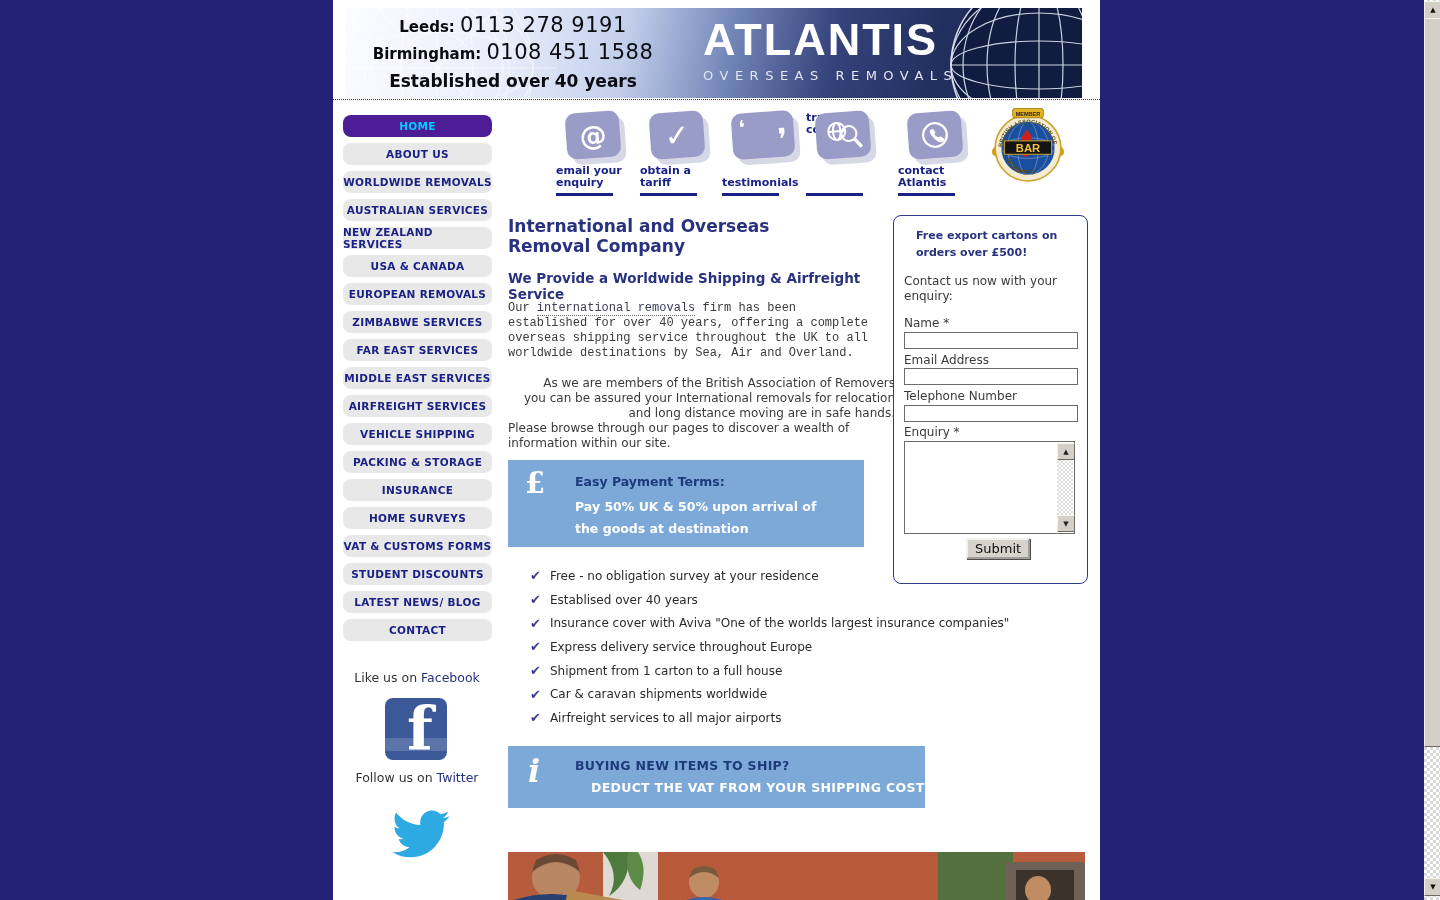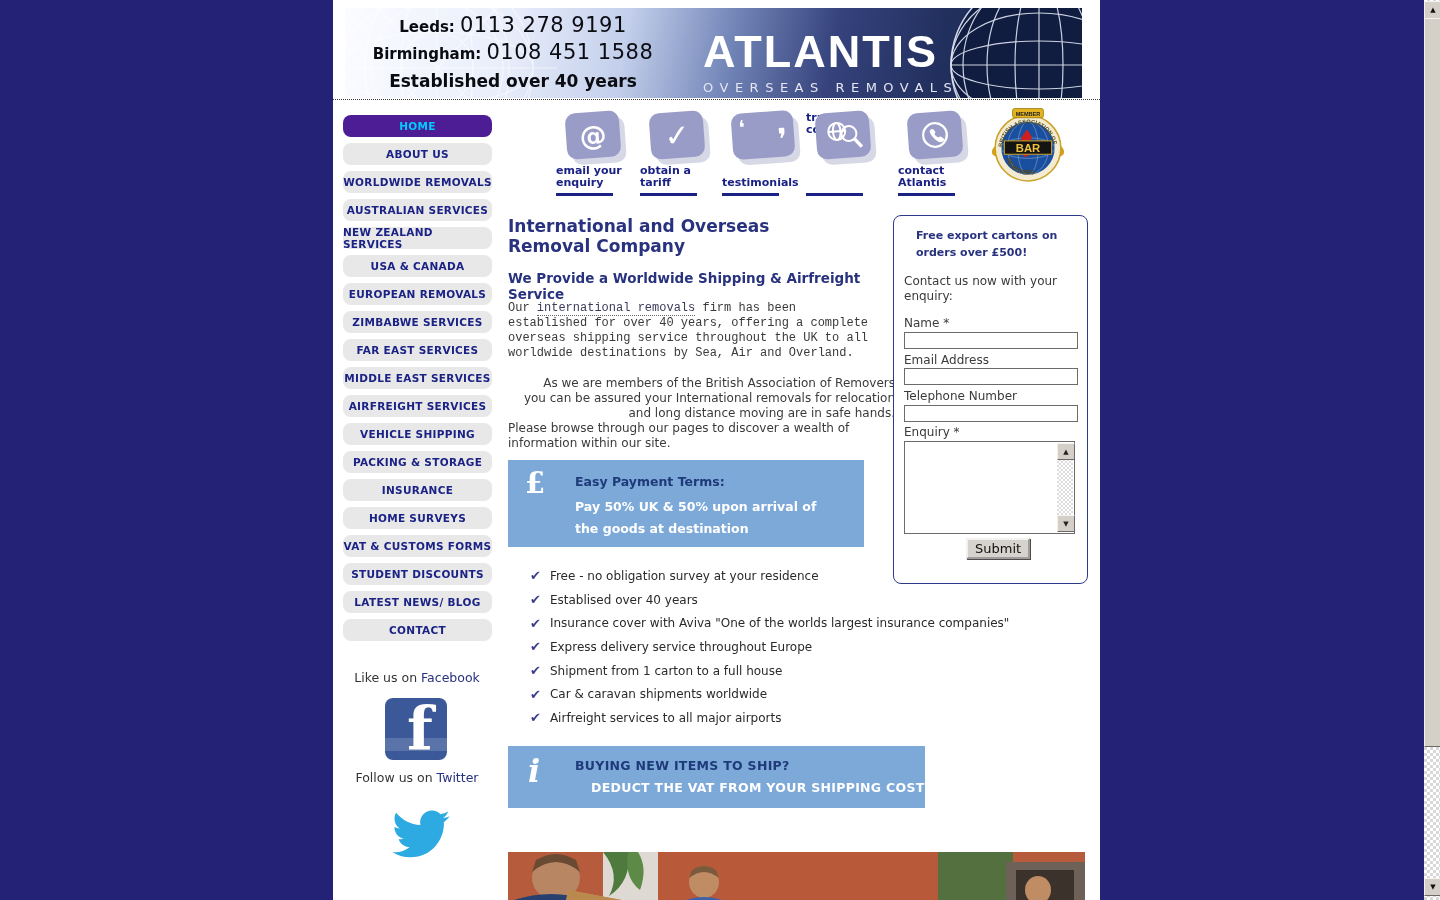--- a/index.html
+++ b/index.html
@@ -11,21 +11,21 @@
   
   .banner{position:absolute;left:345px;top:8px;width:737px;height:90px;overflow:hidden;
     background:linear-gradient(100deg,#fbfcff 0%,#e9eefb 22%,#c3cfeb 38%,#7386b8 52%,#35427c 66%,#22305f 80%,#16234b 100%);}
   .globe-left{position:absolute;left:-28px;top:-60px;opacity:.55;}
   .globe-right{position:absolute;right:-52px;top:-38px;}
   .phone-block{position:absolute;left:18px;top:2px;width:300px;text-align:center;color:#0b0b12;}
   .phone-line{margin-top:3px;white-space:nowrap;}
   .phone-label{font-size:15px;font-weight:bold;}
   .phone-number{font-size:21px;font-weight:normal;letter-spacing:.5px;}
   .established{font-size:17px;font-weight:bold;margin-top:7px;}
-  .logo-block{position:absolute;left:358px;top:20px;color:#fff;}
+  .logo-block{position:absolute;left:358px;top:8px;color:#fff;}
   .logo-title{font-family:"Liberation Sans",sans-serif;font-size:45px;font-weight:bold;letter-spacing:2px;line-height:48px;}
   .logo-subtitle{font-size:13px;letter-spacing:6.5px;color:#e4e6f2;margin-top:4px;}
   .dotted-sep{position:absolute;left:333px;top:99px;width:767px;height:0;border-top:1px dotted #3c3c3c;}
 
   
   .sidebar{position:absolute;left:343px;top:115px;width:149px;}
   .menu-item{display:flex;align-items:center;justify-content:center;height:22px;margin-bottom:6px;
     background:#e8e8e8;border-radius:8px;color:#1b2285;font-size:10.5px;font-weight:bold;letter-spacing:.3px;cursor:pointer;}
   .menu-item.active{background:#4c1d95;color:#00ccff;}
 

